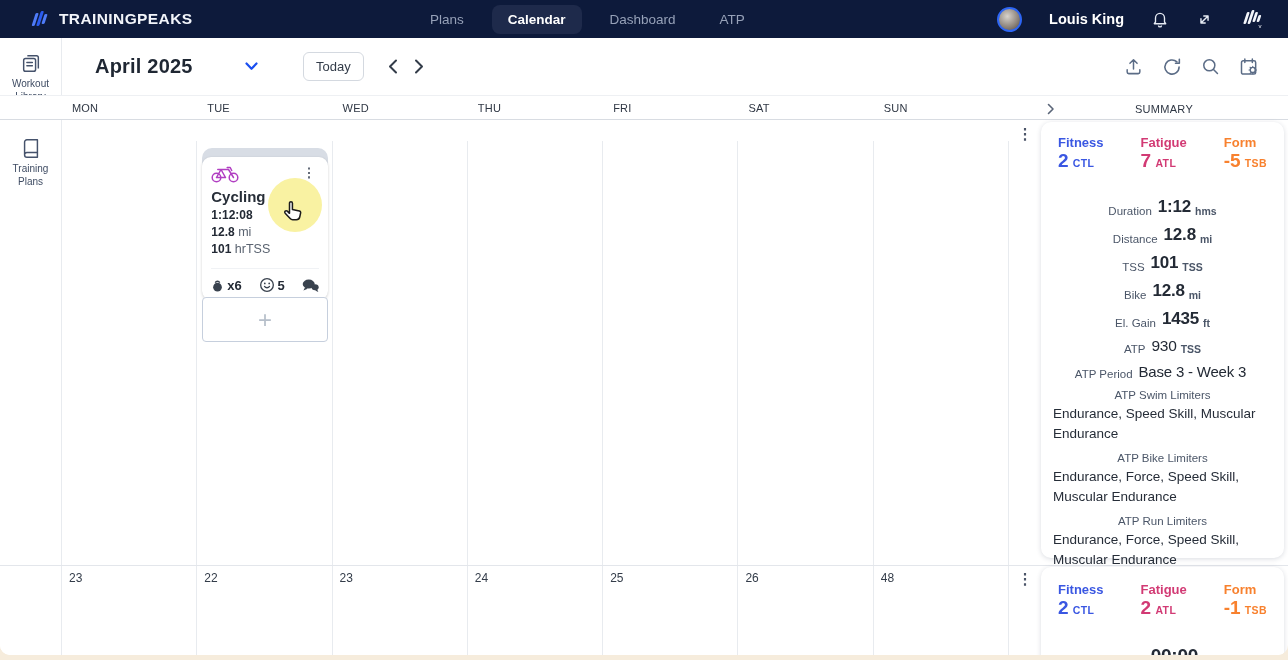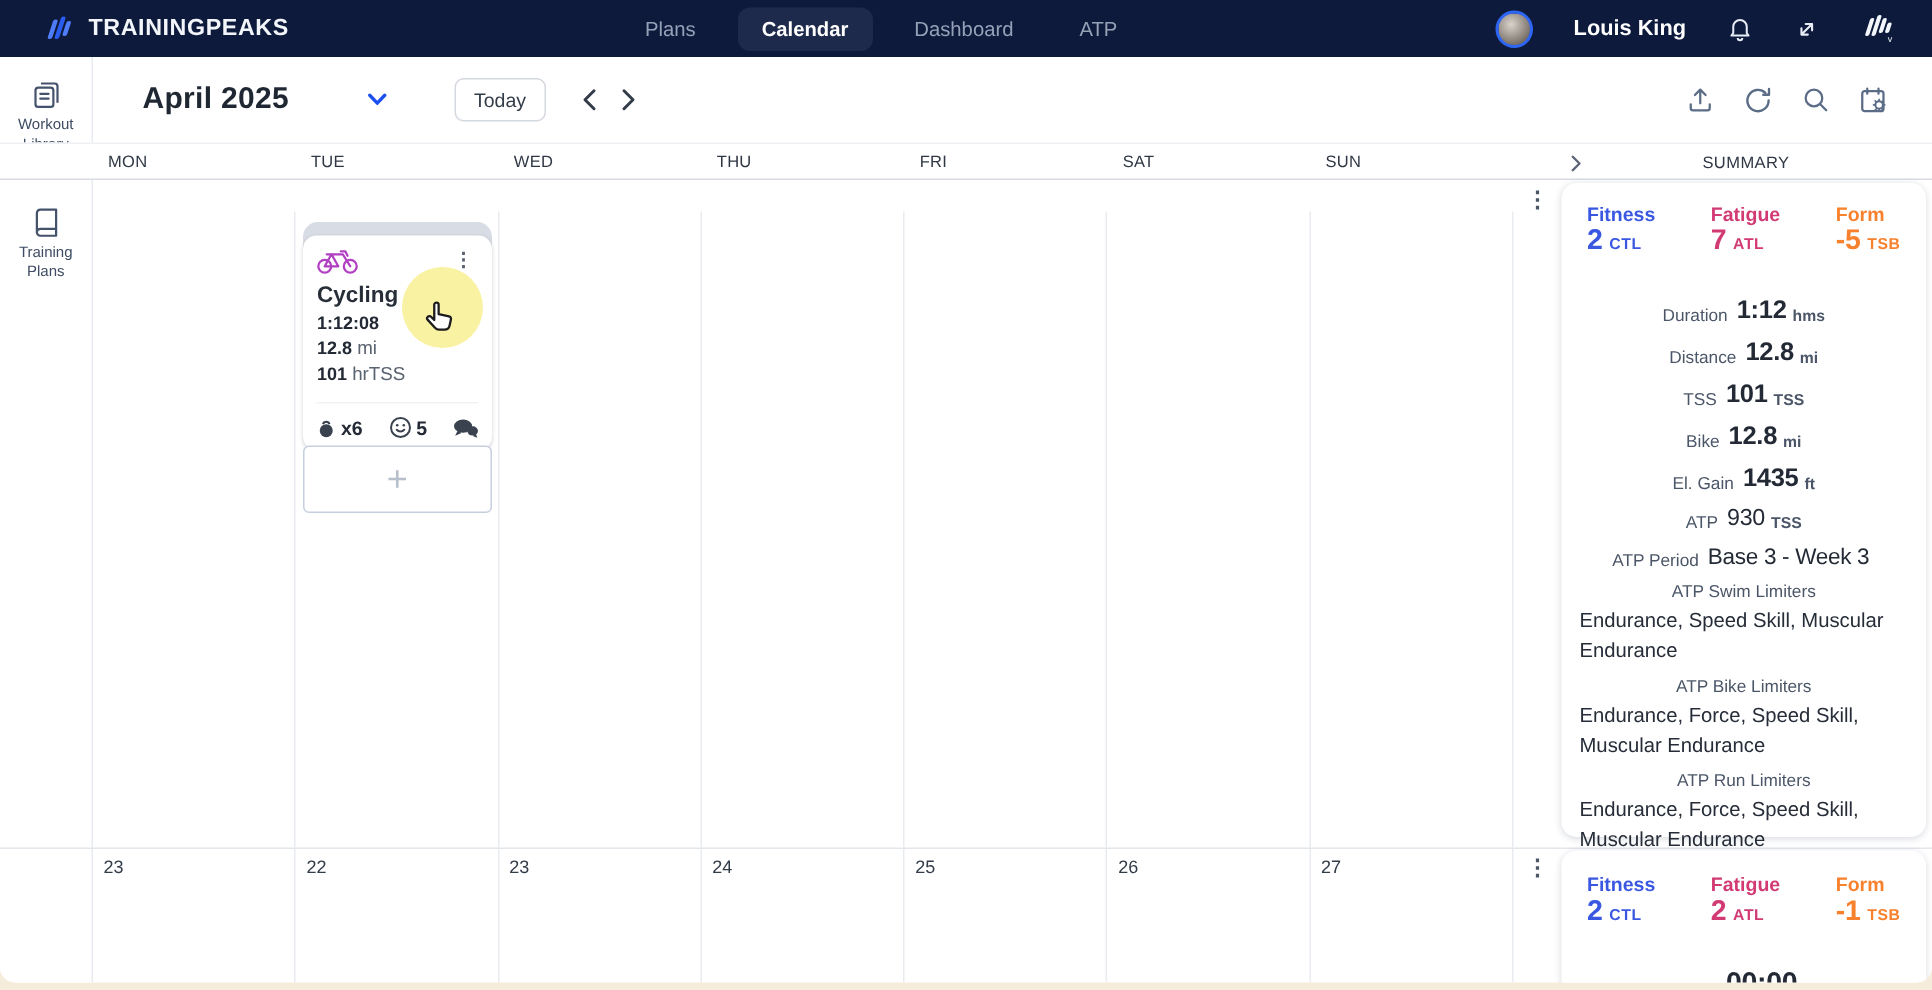--- a/index.html
+++ b/index.html
@@ -379,21 +379,21 @@
   </div>
 
   <section class="week2">
     <div class="w2cells">
       <div class="w2cell"><span>23</span></div>
       <div class="w2cell"><span>22</span></div>
       <div class="w2cell"><span>23</span></div>
       <div class="w2cell"><span>24</span></div>
       <div class="w2cell"><span>25</span></div>
       <div class="w2cell"><span>26</span></div>
-      <div class="w2cell"><span>27</span></div>
+      <div class="w2cell"><span>48</span></div>
     </div>
   </section>
 
   <div class="dots dots2">⋮</div>
 
   <div class="sum-card card2">
     <div class="pmc-row">
       <div class="fitness">
         <span class="pmc-label">Fitness</span>
         <span class="pmc-num">2</span>

